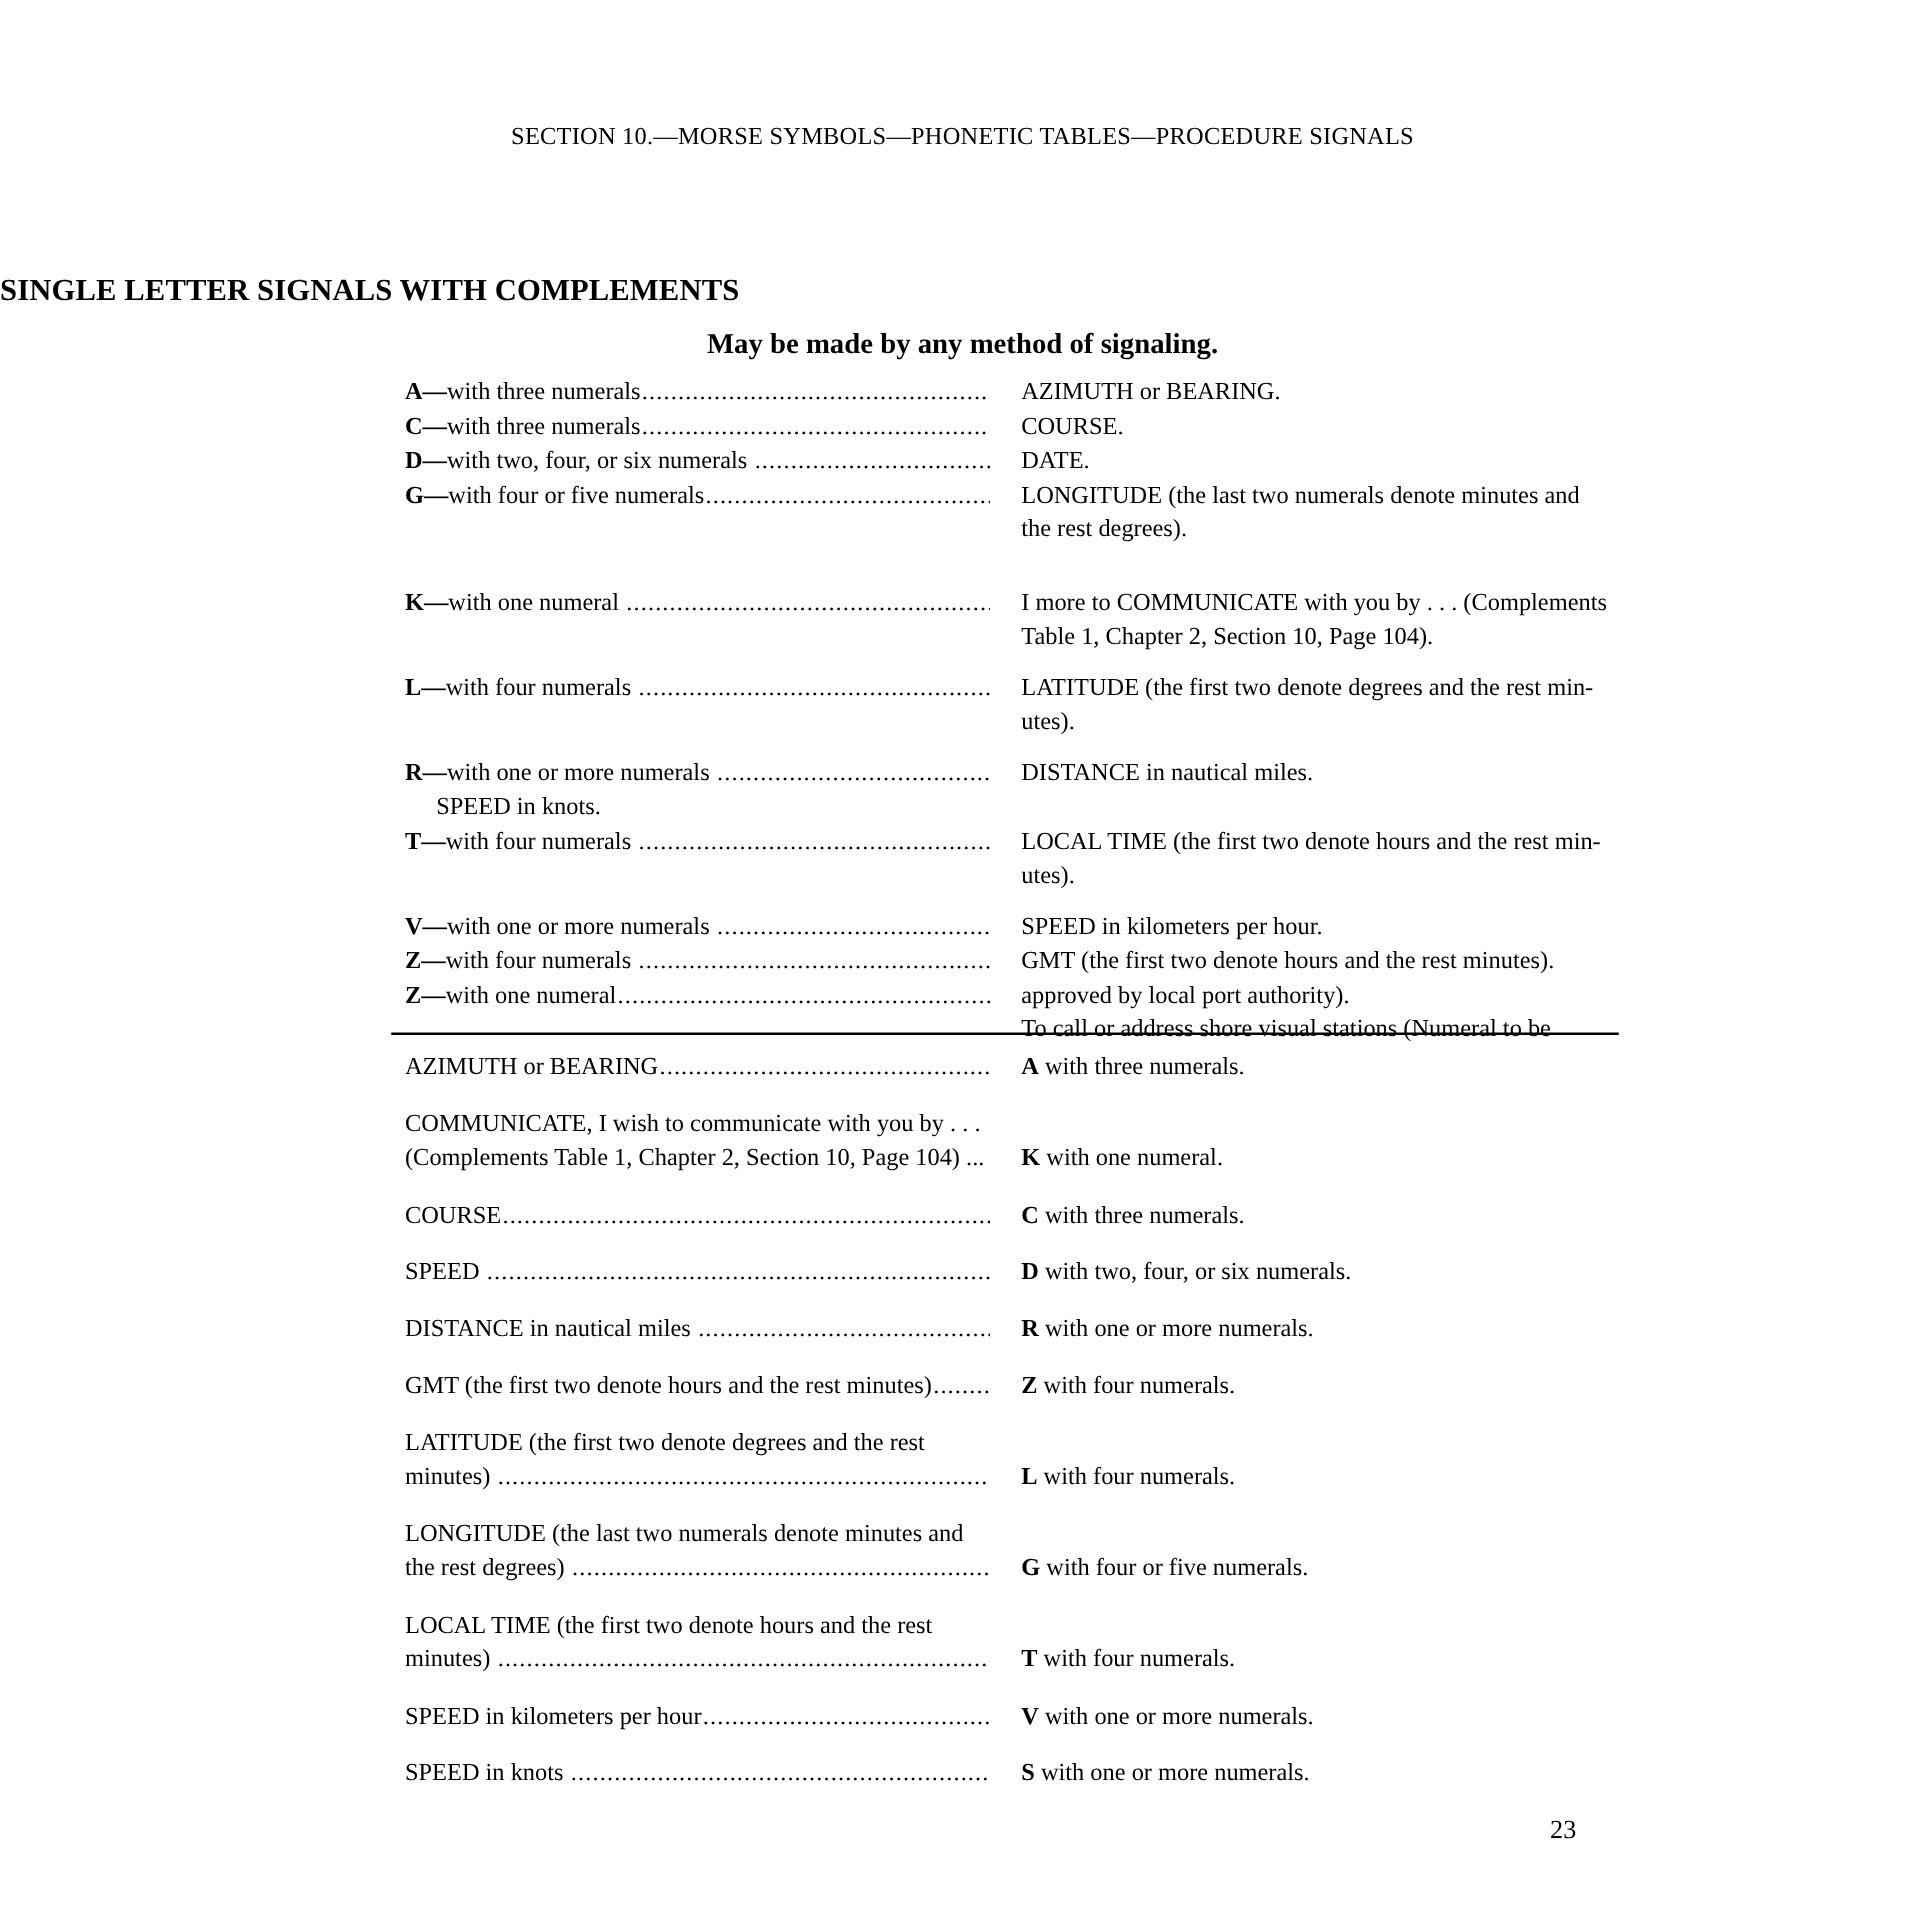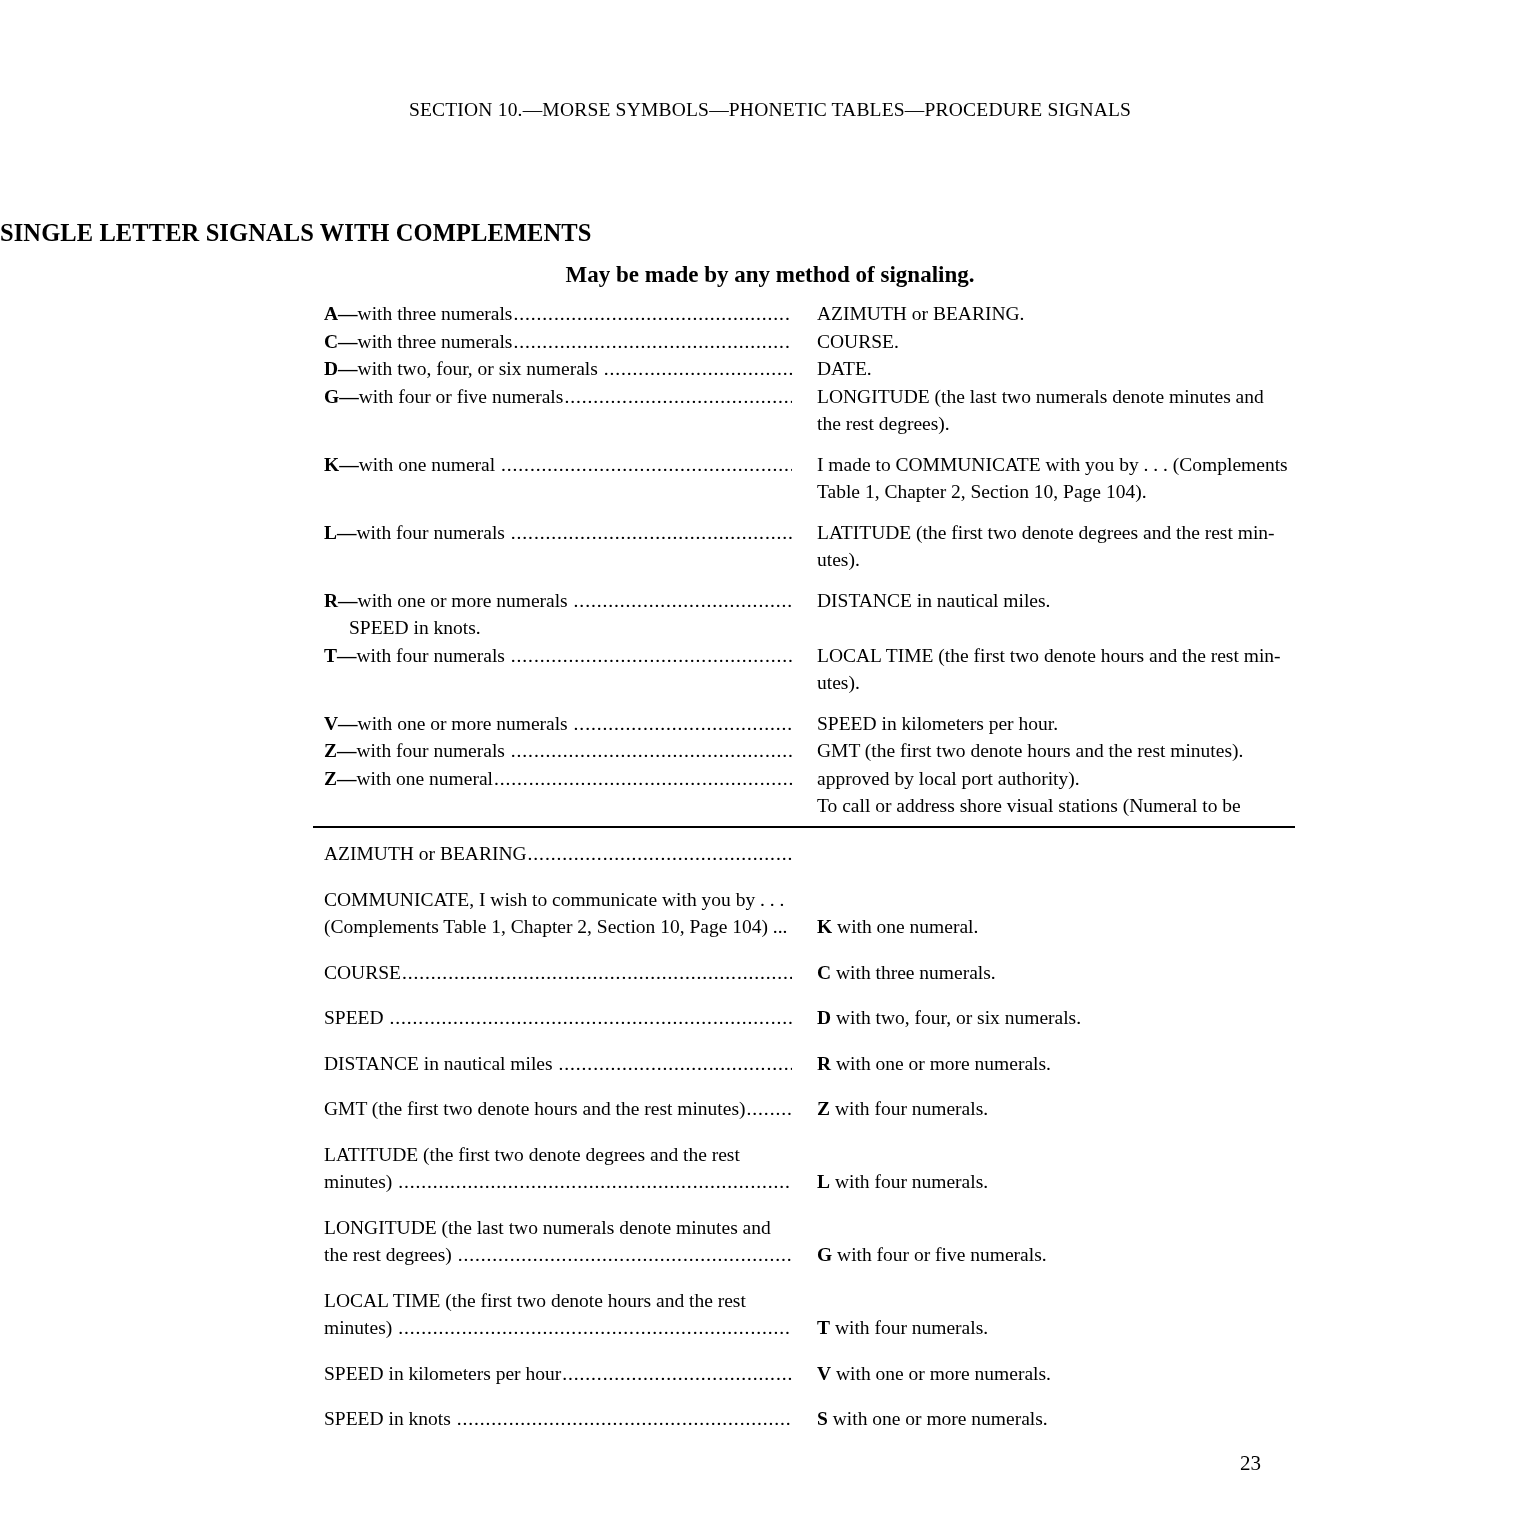--- a/index.html
+++ b/index.html
@@ -173,29 +173,29 @@
           <div class="leader-line">
             <span class="leader-text"><span class="bold">G—</span>with four or five numerals</span>
             <span class="leader-fill"></span>
           </div>
         </div>
         <div class="sig-right">
           <div class="plain-line">LONGITUDE (the last two numerals denote minutes and</div>
           <div class="plain-line">the rest degrees).</div>
         </div>
       </div>
-      <div class="sig-row" style="margin-top: 13px;">
+      <div class="sig-row" style="margin-top: 31px;">
         <div class="sig-left">
           <div class="leader-line">
             <span class="leader-text"><span class="bold">K—</span>with one numeral </span>
             <span class="leader-fill"></span>
           </div>
         </div>
         <div class="sig-right">
-          <div class="plain-line">I made to COMMUNICATE with you by . . . (Complements</div>
+          <div class="plain-line">I more to COMMUNICATE with you by . . . (Complements</div>
           <div class="plain-line">Table 1, Chapter 2, Section 10, Page 104).</div>
         </div>
       </div>
       <div class="sig-row" style="margin-top: 13px;">
         <div class="sig-left">
           <div class="leader-line">
             <span class="leader-text"><span class="bold">L—</span>with four numerals </span>
             <span class="leader-fill"></span>
           </div>
         </div>
@@ -271,20 +271,23 @@
   <div class="divider"></div>
 
   <div class="signal-table" id="table-meanings">
       <div class="sig-row">
         <div class="sig-left">
           <div class="leader-line">
             <span class="leader-text">AZIMUTH or BEARING</span>
             <span class="leader-fill"></span>
           </div>
         </div>
+        <div class="sig-right" style="padding-top: 0px;">
+          <div class="plain-line"><span class="bold">A</span> with three numerals.</div>
+        </div>
       </div>
       <div class="sig-row">
         <div class="sig-left">
           <div class="plain-line">COMMUNICATE, I wish to communicate with you by . . .</div>
           <div class="plain-line">(Complements Table 1, Chapter 2, Section 10, Page 104) ...</div>
         </div>
         <div class="sig-right" style="padding-top: 27.5px;">
           <div class="plain-line"><span class="bold">K</span> with one numeral.</div>
         </div>
       </div>

